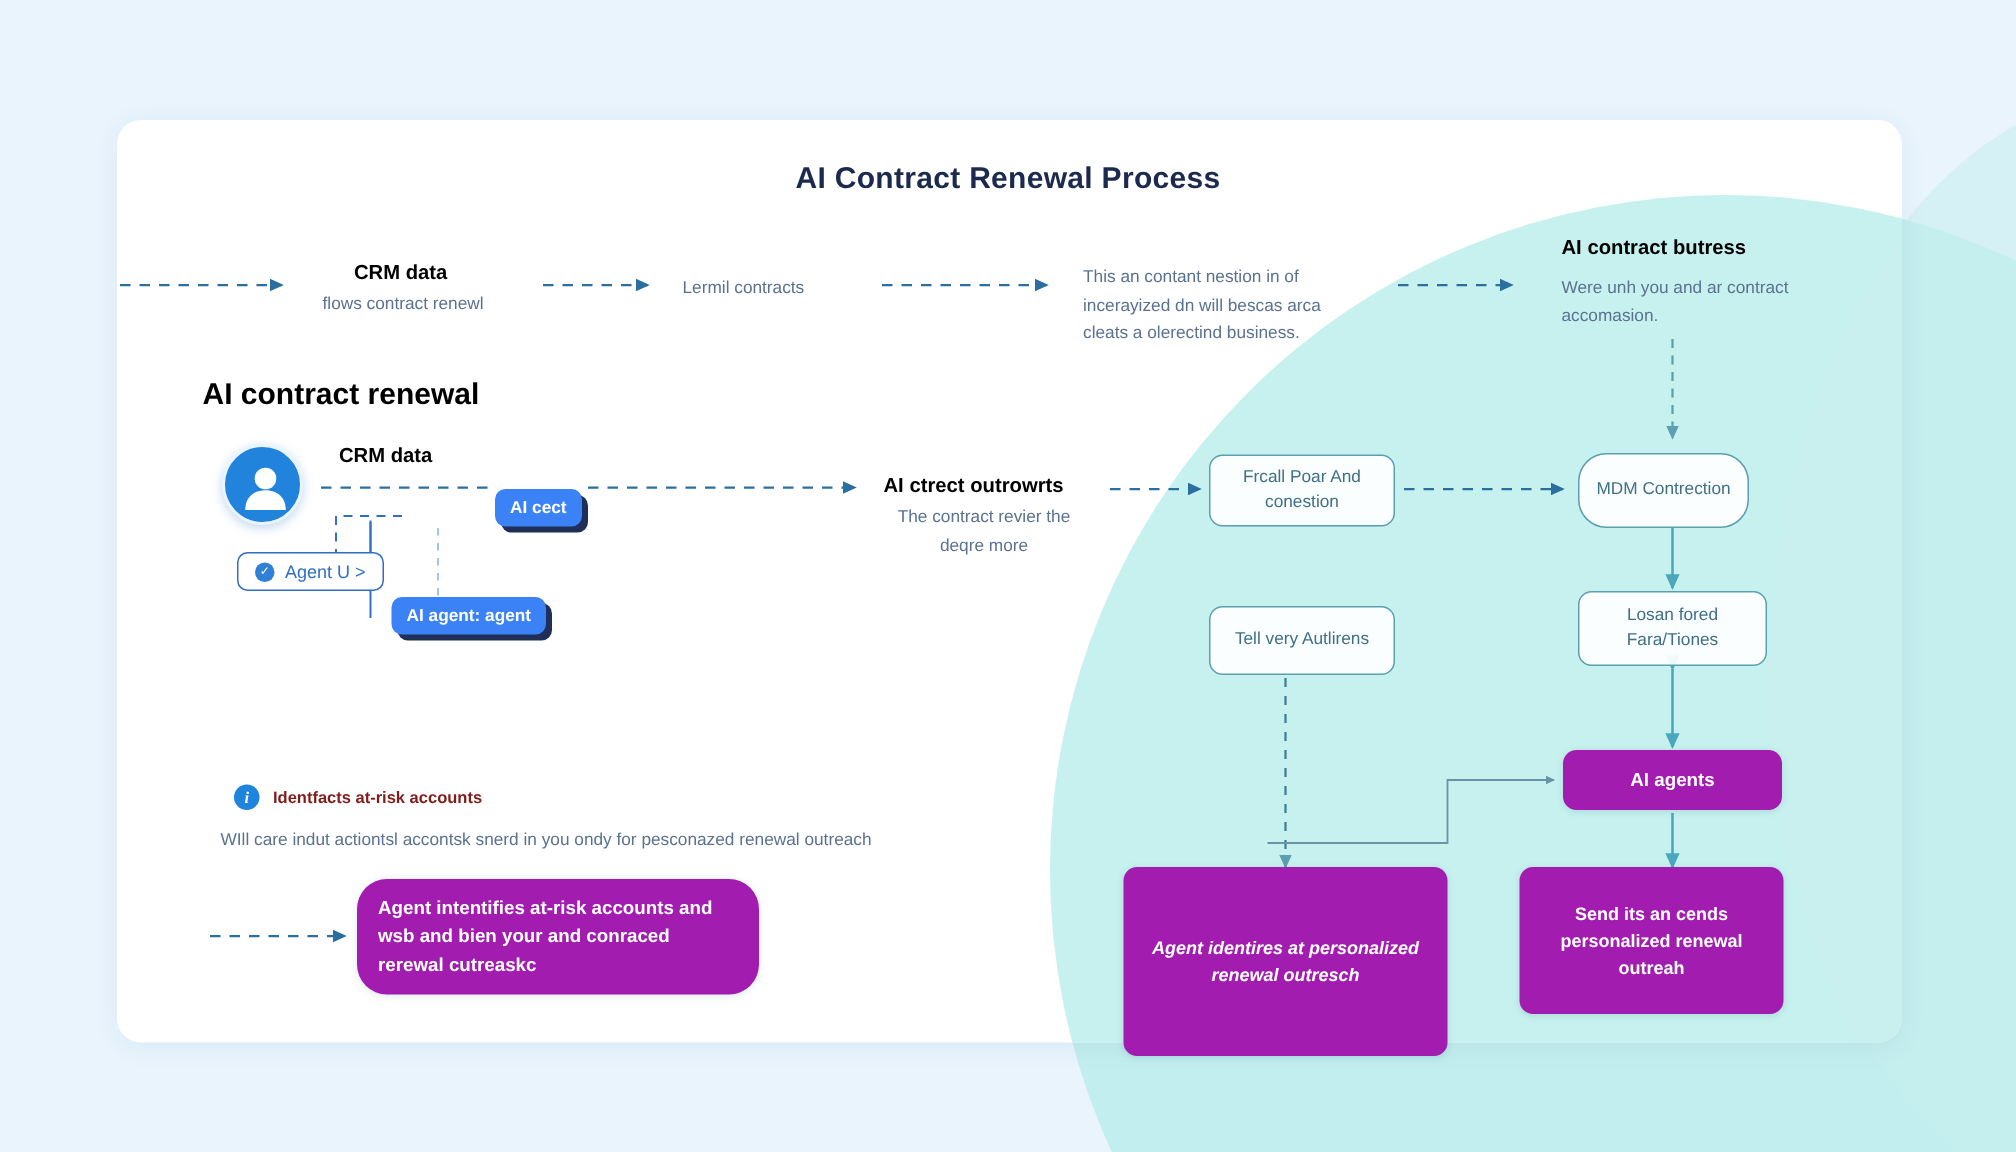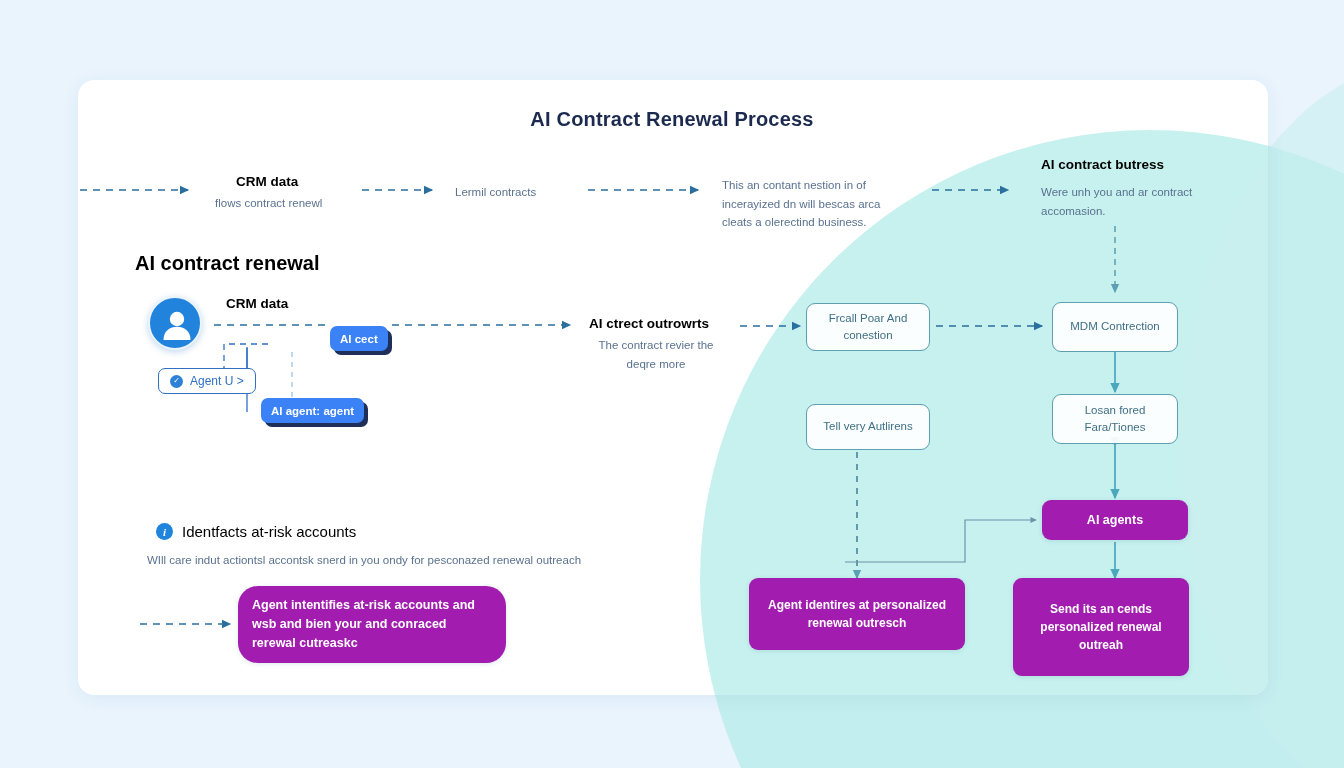--- a/index.html
+++ b/index.html
@@ -169,21 +169,21 @@
   
   .info-row { position: absolute; display: flex; align-items: center; gap: 9px; }
   .info-badge {
     width: 17px; height: 17px; border-radius: 50%;
     background: #1f84db; color: #fff;
     font-size: 11px; font-weight: bold; font-style: italic;
     display: flex; align-items: center; justify-content: center;
     font-family: "Liberation Serif", serif;
     flex: 0 0 auto;
   }
-  .info-title { font-size: 15px; font-weight: normal; color: #000000; white-space: nowrap; }
+  .info-title { font-size: 11px; font-weight: bold; color: #7f1d1d; white-space: nowrap; }
 </style>
 </head>
 <body>
 
 <div id="bg-layer">
   <div class="blob-a"></div>
   <div class="blob-b"></div>
 </div>
 
 <div id="card">
@@ -274,31 +274,31 @@
   <span>Agent U &gt;</span>
 </div>
 
 <div class="chip-green" style="left:261px; top:398px; height:25px;">AI agent: agent</div>
 
 <div class="node-h" style="left:589px; top:316px;">AI ctrect outrowrts</div>
 <div class="node-p ctr" style="left:586px; top:336px; width:140px;">The contract revier the deqre more</div>
 
 <div class="obox" style="left:806px; top:303px; width:124px; height:48px;">Frcall Poar And conestion</div>
 
-<div class="obox" style="left:1052px; top:302px; width:126px; height:50px;">MDM Contrection</div>
+<div class="obox" style="left:1052px; top:302px; width:114px; height:50px;border-radius:19px;">MDM Contrection</div>
 
 <div class="obox" style="left:1052px; top:394px; width:126px; height:50px;">Losan fored Fara/Tiones</div>
 
 <div class="obox" style="left:806px; top:404px; width:124px; height:46px;">Tell very Autlirens</div>
 
 <div class="tbox" style="left:1042px; top:500px; width:146px; height:40px;">AI agents</div>
 
 <div class="info-row" style="left:156px; top:523px;">
   <span class="info-badge">i</span>
   <span class="info-title">Identfacts at-risk accounts</span>
 </div>
 <div class="node-p" style="left:147px; top:551px; width:540px;">WIll care indut actiontsl accontsk snerd in you ondy for pesconazed renewal outreach</div>
 
 <div class="tbox left-al" style="left:238px; top:586px; width:268px; height:77px;">Agent intentifies at-risk accounts and wsb and bien your and conraced rerewal cutreaskc</div>
 
-<div class="tbox sm" style="left:749px; top:578px; width:216px; height:72px;">Agent identires at personalized renewal outresch</div>
+<div class="tbox sm" style="left:749px; top:578px; width:216px; height:126px;font-style:italic;">Agent identires at personalized renewal outresch</div>
 
 <div class="tbox sm" style="left:1013px; top:578px; width:176px; height:98px;">Send its an cends personalized renewal outreah</div>
 
 </body></html>

